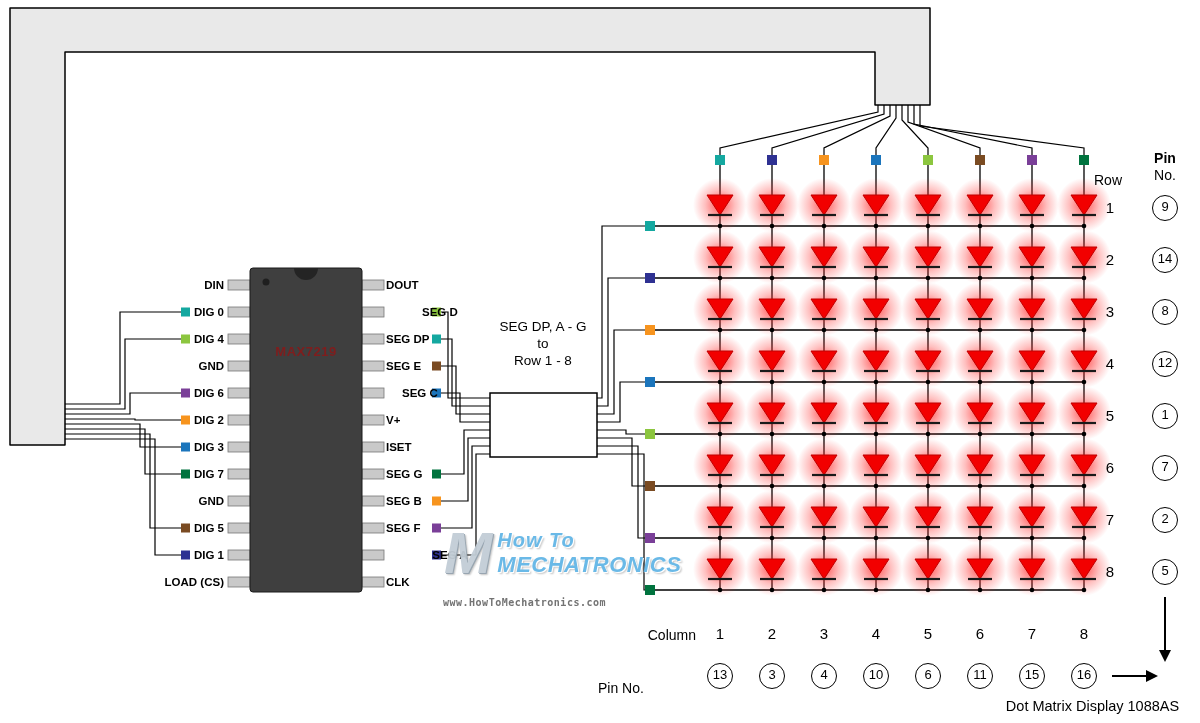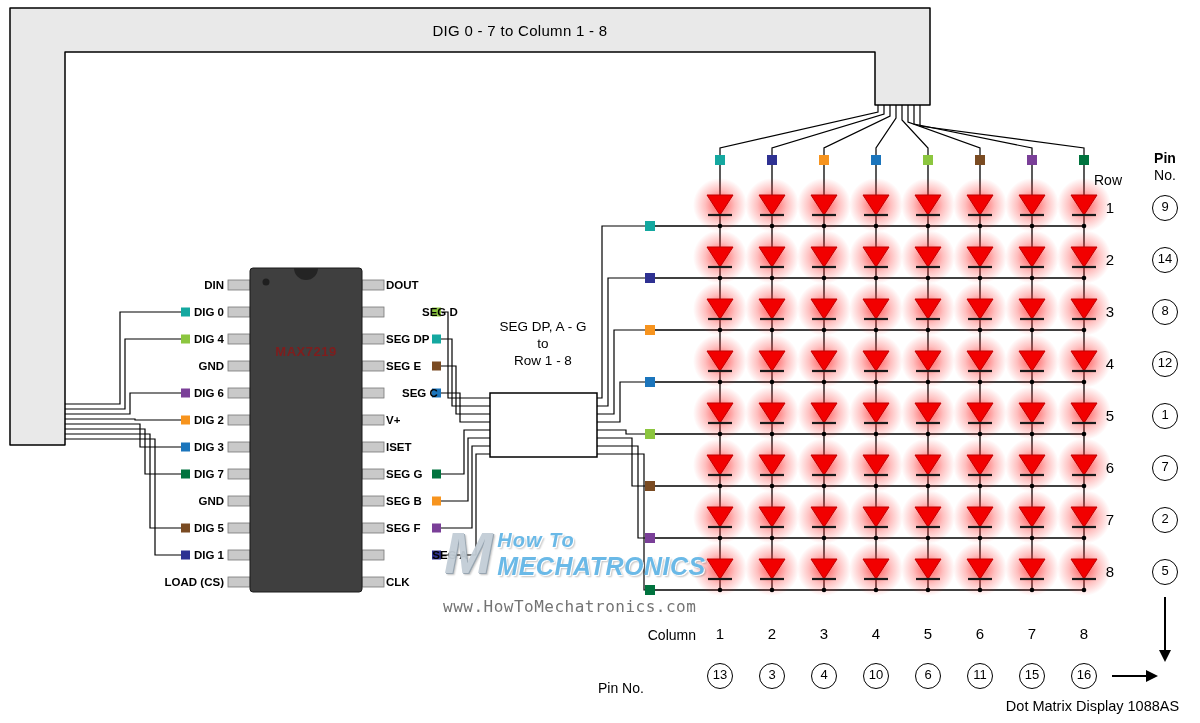--- a/index.html
+++ b/index.html
@@ -16,23 +16,23 @@
   .hub-label{font-size:13.5px;line-height:17px;}
   .chip-name{font-size:13px;font-weight:bold;color:#7f1d1d;letter-spacing:.5px;}
   .hdr{font-size:14px;line-height:17px;}
   .caption{font-size:14.5px;}
   .watermark{display:flex;align-items:flex-start;gap:5px;opacity:.95;}
   .wm-m{font-size:58px;line-height:58px;font-weight:bold;font-style:italic;color:#c2cdd6;
         text-shadow:1px 1px 0 #93a1ad,2px 2px 2px rgba(0,0,0,.25);}
   .wm-lines{display:flex;flex-direction:column;margin-top:5px;}
   .wm-l1{font-size:20px;font-weight:bold;font-style:italic;color:#63b6e6;
          text-shadow:1px 1px 0 #fff,2px 2px 2px rgba(0,0,0,.25);letter-spacing:1px;}
-  .wm-l2{font-size:25px;font-weight:bold;font-style:italic;color:#63b6e6;
+  .wm-l2{font-size:22px;font-weight:bold;font-style:italic;color:#63b6e6;
          text-shadow:1px 1px 0 #fff,2px 2px 2px rgba(0,0,0,.25);letter-spacing:.5px;}
-  .wm-url{font-family:"DejaVu Sans Mono",monospace;font-size:16px;color:#737373;letter-spacing:.5px;}
+  .wm-url{font-family:"DejaVu Sans Mono",monospace;font-size:10px;color:#737373;letter-spacing:.5px;font-weight:bold;}
 </style>
 </head>
 <body>
 
 <div id="diagram">
 
   <div id="wiring"><svg xmlns="http://www.w3.org/2000/svg" width="1200" height="723" viewBox="0 0 1200 723">
         <defs>
           <radialGradient id="ledglow">
             <stop offset="0%" stop-color="#ff2a2a" stop-opacity="0.8"></stop>
@@ -472,21 +472,20 @@
       <div class="num-label" style="left: 913px; top: 625px; width: 30px; text-align: center;">5</div>
       <div class="pin-circle" style="left: 915px; top: 663px;">6</div>
       <div class="num-label" style="left: 965px; top: 625px; width: 30px; text-align: center;">6</div>
       <div class="pin-circle" style="left: 967px; top: 663px;">11</div>
       <div class="num-label" style="left: 1017px; top: 625px; width: 30px; text-align: center;">7</div>
       <div class="pin-circle" style="left: 1019px; top: 663px;">15</div>
       <div class="num-label" style="left: 1069px; top: 625px; width: 30px; text-align: center;">8</div>
       <div class="pin-circle" style="left: 1071px; top: 663px;">16</div>
     </div>
 
-  <div class="abs banner-label" style="left:320px;top:22px;width:400px;text-align:center;">DIG 0 - 7  to  Column 1 - 8</div>
 
   <div class="abs hub-label" style="left:478px;top:318px;width:130px;text-align:center;">
     <div>SEG DP, A - G</div>
     <div>to</div>
     <div>Row 1 - 8</div>
   </div>
 
   <div class="abs chip-name" style="left:250px;top:344px;width:112px;text-align:center;">MAX7219</div>
 
   <div class="abs hdr" style="left:1086px;top:172px;width:44px;text-align:center;">Row</div>

